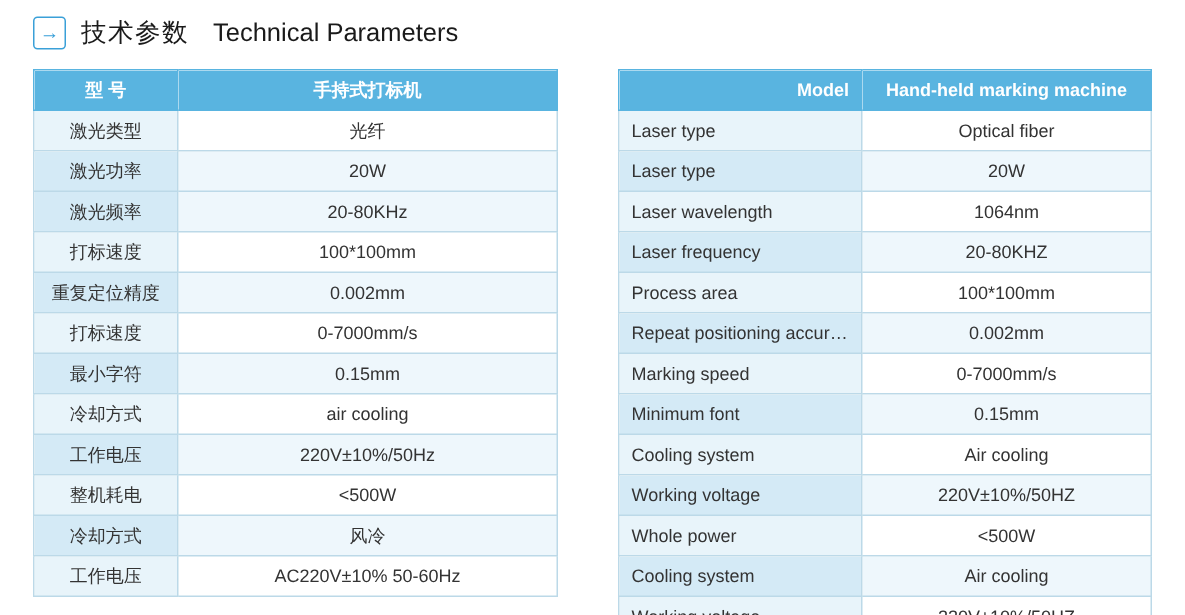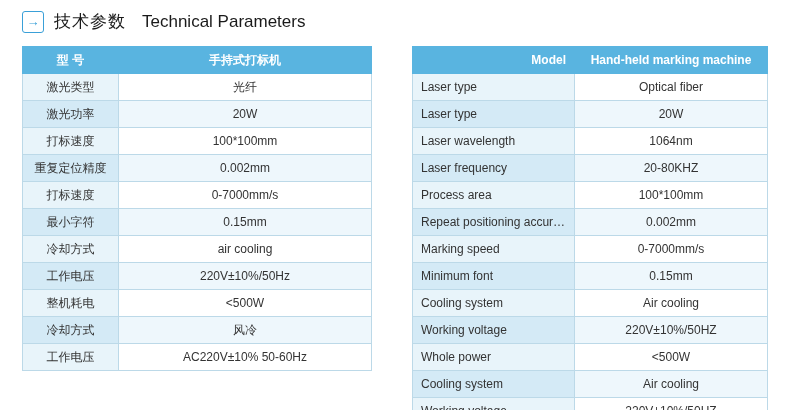--- a/index.html
+++ b/index.html
@@ -124,20 +124,24 @@
             <td class="v">手持式打标机</td>
           </tr>
           <tr>
             <td class="k">激光类型</td>
             <td class="v">光纤</td>
           </tr>
           <tr class="alt">
             <td class="k">激光功率</td>
             <td class="v">20W</td>
           </tr>
+          <tr class="alt">
+            <td class="k">激光频率</td>
+            <td class="v">20-80KHz</td>
+          </tr>
           <tr>
             <td class="k">打标速度</td>
             <td class="v">100*100mm</td>
           </tr>
           <tr class="alt">
             <td class="k">重复定位精度</td>
             <td class="v">0.002mm</td>
           </tr>
           <tr>
             <td class="k">打标速度</td>

